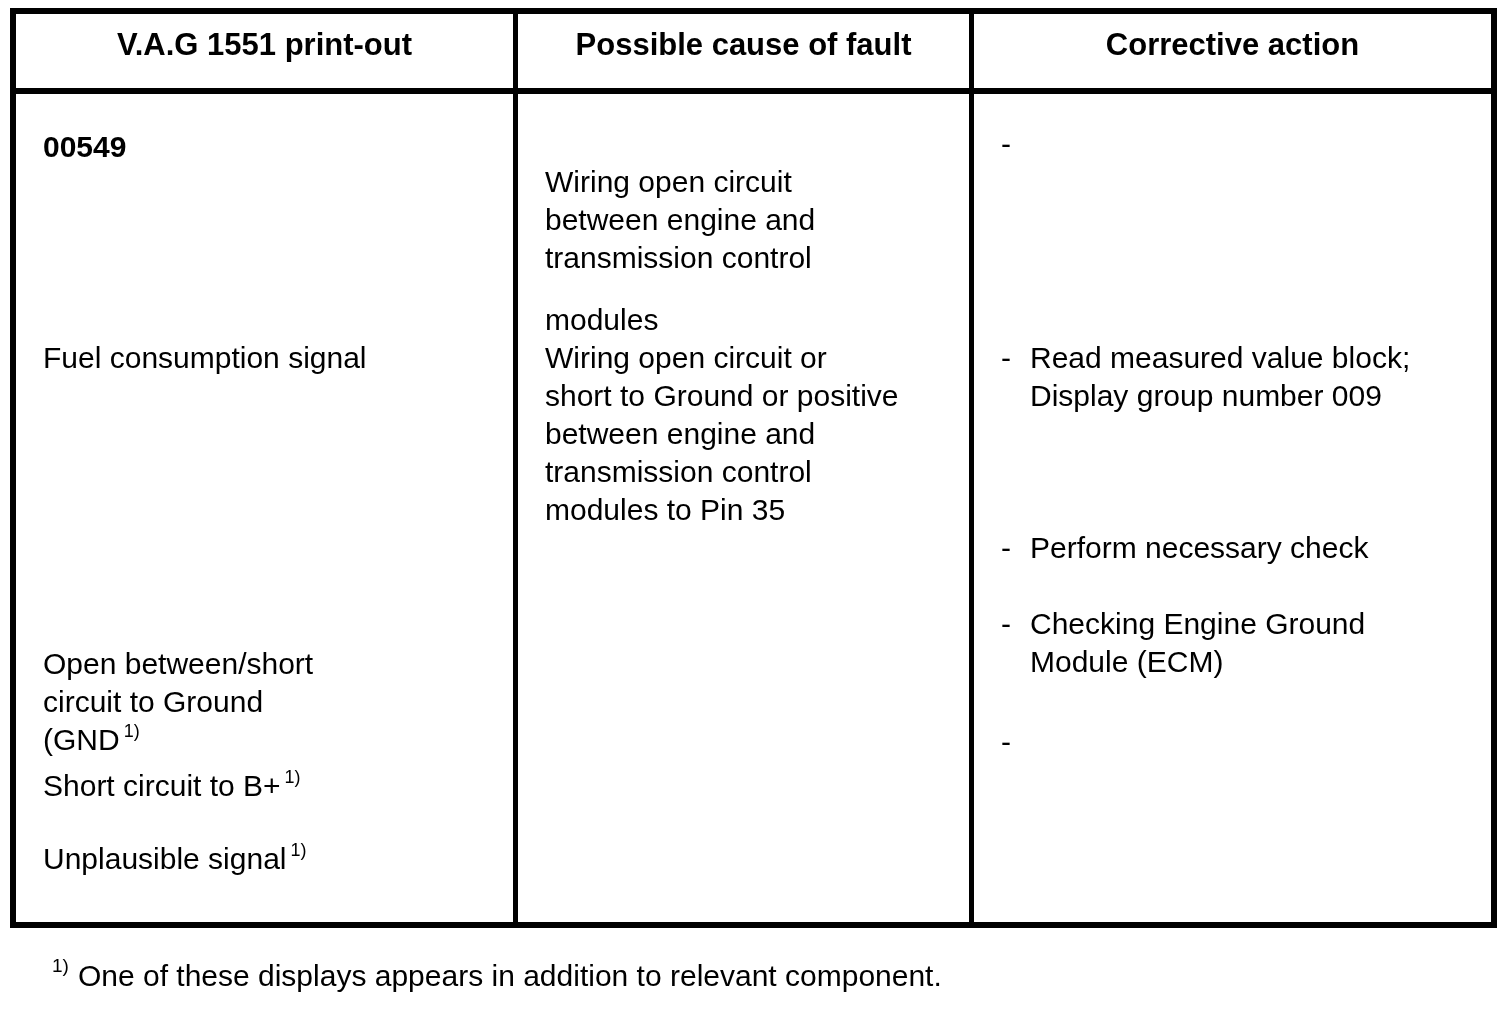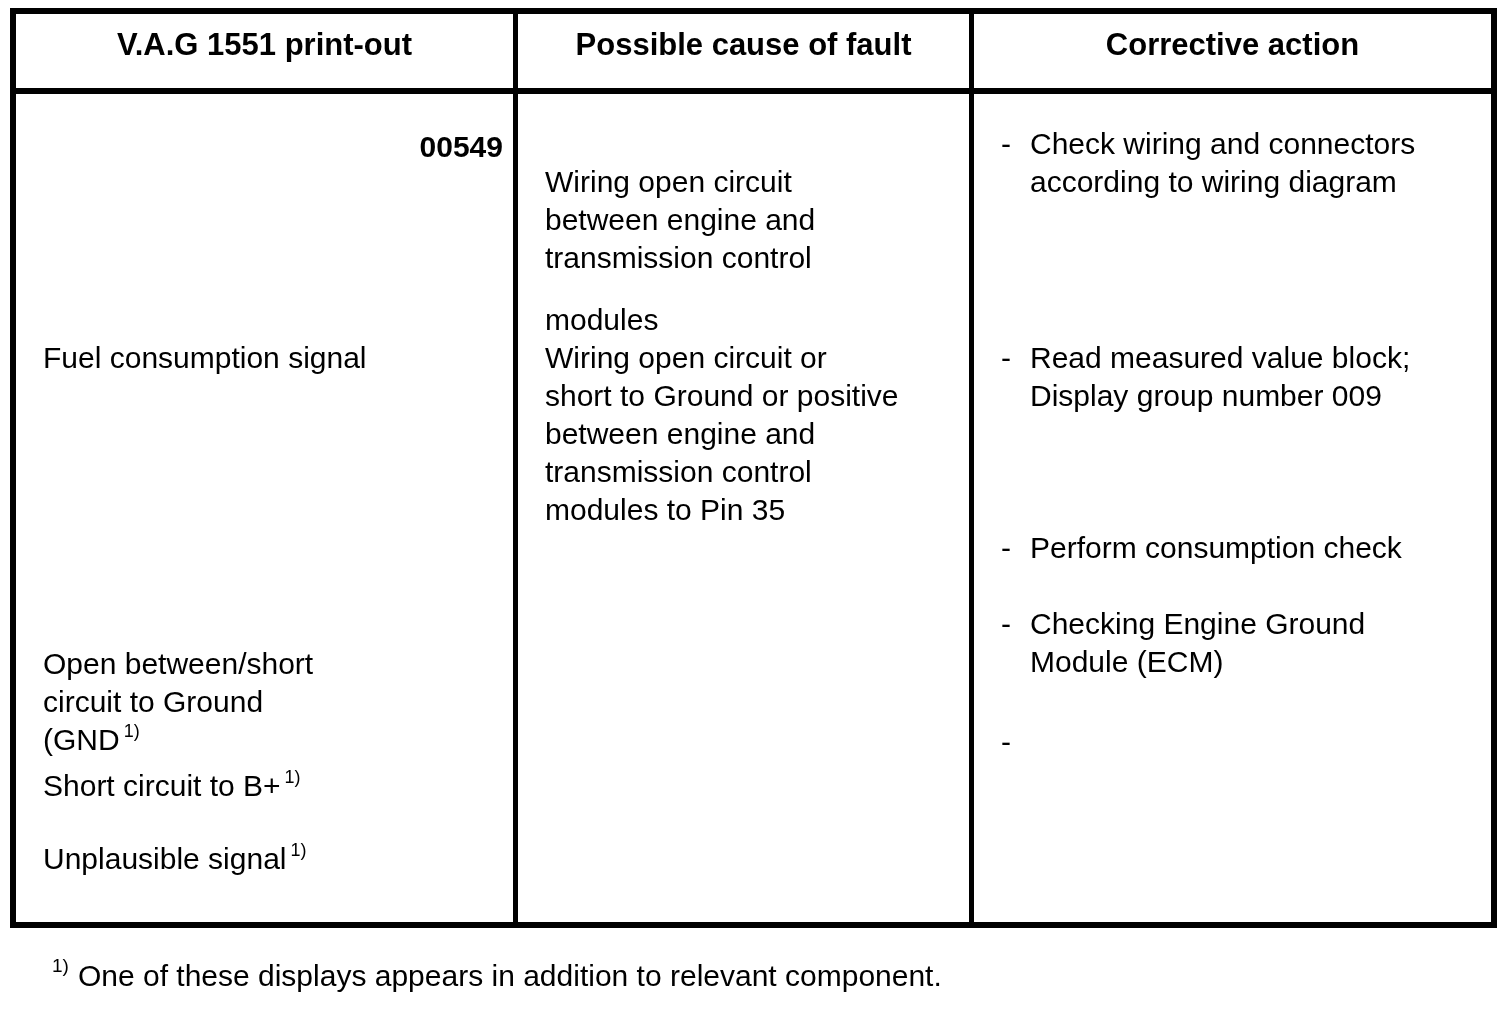--- a/index.html
+++ b/index.html
@@ -46,21 +46,21 @@
     font-size: 30px;
     line-height: 38px;
     overflow: hidden;
   }
   .cellblock {
     position: absolute;
     left: 27px;
     right: 10px;
     white-space: pre-line;
   }
-  .bold { font-weight: bold; text-align: right; }
+  .bold { font-weight: bold; }
   .sup {
     font-size: 18px;
     line-height: 0;
     vertical-align: 13px;
     padding-left: 4px;
   }
   .li {
     position: absolute;
     left: 27px;
     right: 8px;
@@ -120,31 +120,29 @@
       <div class="cellblock" style="top:245px">Wiring open circuit or
 short to Ground or positive
 between engine and
 transmission control
 modules to Pin 35</div>
     </div>
 
     <div class="td">
       <div class="li" style="top:31px">
         <span class="dash">-</span>
-        <span class="txt">Check wiring and connectors
-according to wiring diagram</span>
       </div>
       <div class="li" style="top:245px">
         <span class="dash">-</span>
         <span class="txt">Read measured value block;
 Display group number 009</span>
       </div>
       <div class="li" style="top:435px">
         <span class="dash">-</span>
-        <span class="txt">Perform consumption check</span>
+        <span class="txt">Perform necessary check</span>
       </div>
       <div class="li" style="top:511px">
         <span class="dash">-</span>
         <span class="txt">Checking Engine Ground
 Module (ECM)</span>
       </div>
       <div class="li" style="top:629px">
         <span class="dash">-</span>
       </div>
     </div>

